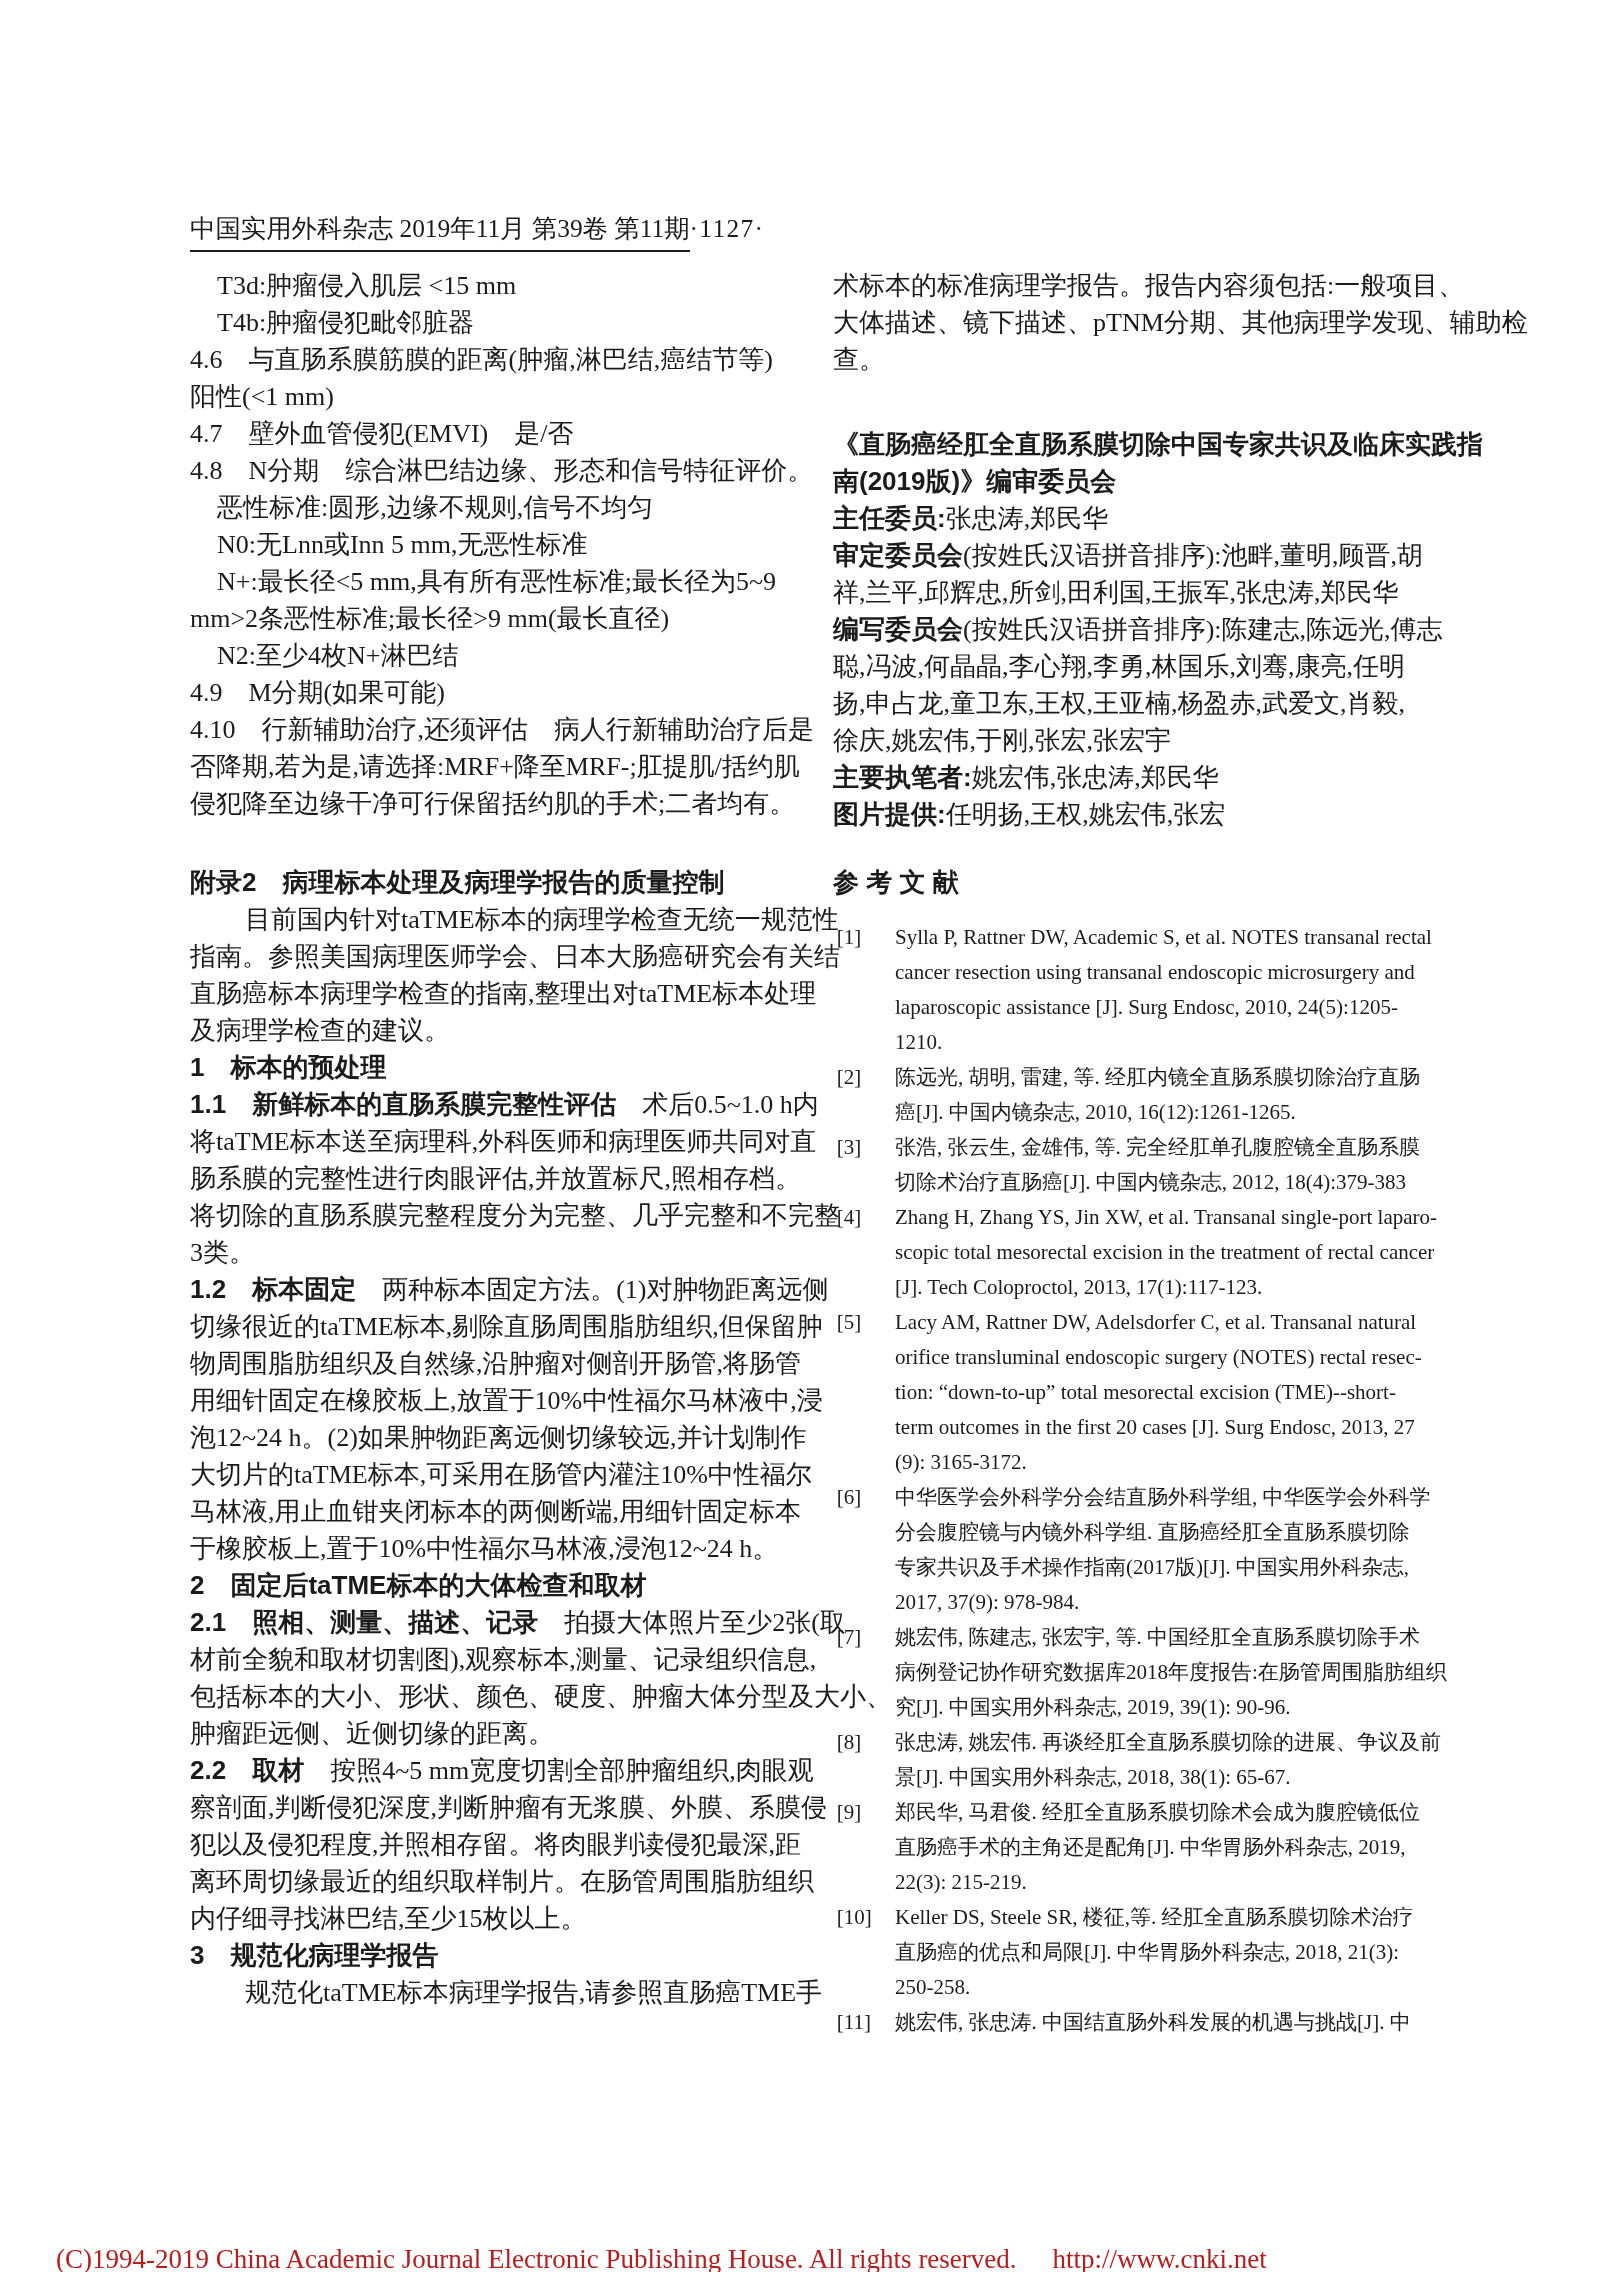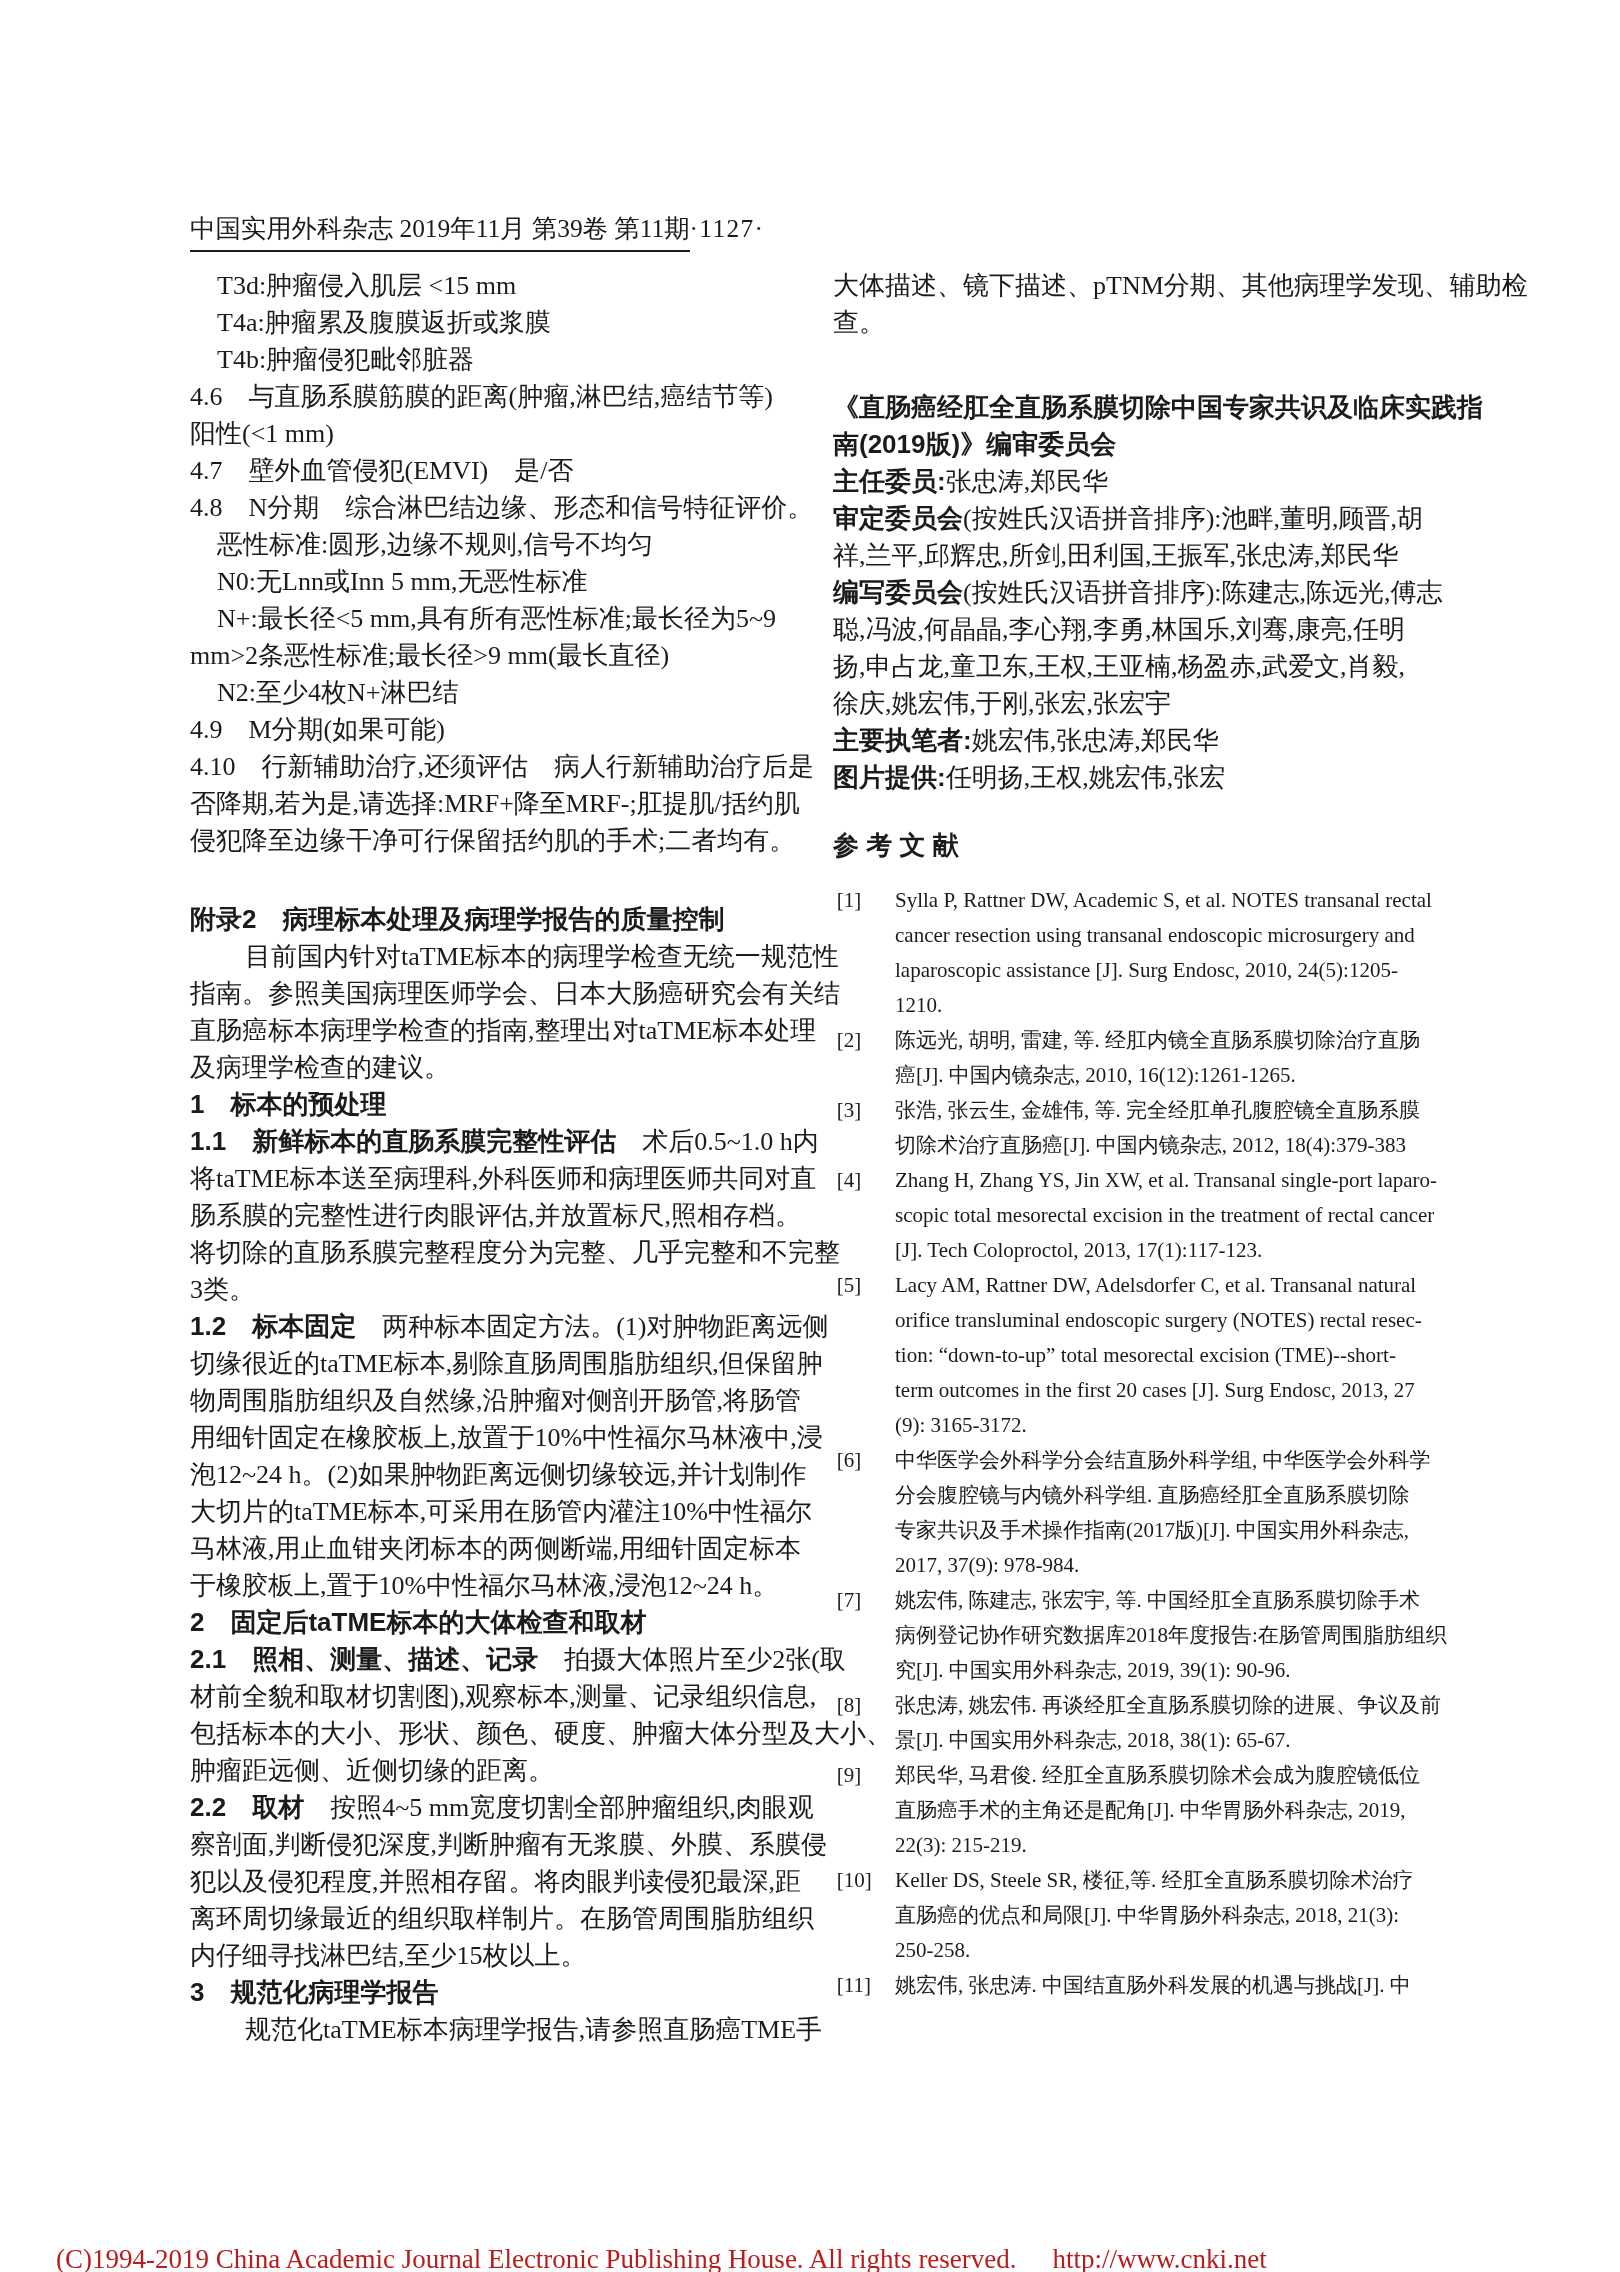--- a/index.html
+++ b/index.html
@@ -36,21 +36,20 @@
 
 <div class="page">
 
   <div class="hdr">
     <span class="hdr-title">中国实用外科杂志 2019年11月 第39卷 第11期</span>
     <span class="hdr-page">·1127·</span>
   </div>
 
   <div class="col col-left">
       <div class="ln i1">T3d:肿瘤侵入肌层 &lt;15 mm</div>
-      <div class="ln i1">T4a:肿瘤累及腹膜返折或浆膜</div>
       <div class="ln i1">T4b:肿瘤侵犯毗邻脏器</div>
       <div class="ln">4.6　与直肠系膜筋膜的距离(肿瘤,淋巴结,癌结节等)</div>
       <div class="ln">阳性(&lt;1 mm)</div>
       <div class="ln">4.7　壁外血管侵犯(EMVI)　是/否</div>
       <div class="ln">4.8　N分期　综合淋巴结边缘、形态和信号特征评价。</div>
       <div class="ln i1">恶性标准:圆形,边缘不规则,信号不均匀</div>
       <div class="ln i1">N0:无Lnn或Inn 5 mm,无恶性标准</div>
       <div class="ln i1">N+:最长径&lt;5 mm,具有所有恶性标准;最长径为5~9</div>
       <div class="ln">mm&gt;2条恶性标准;最长径&gt;9 mm(最长直径)</div>
       <div class="ln i1">N2:至少4枚N+淋巴结</div>
@@ -85,20 +84,21 @@
       <div class="ln"><span class="b">2.2　取材</span>　按照4~5 mm宽度切割全部肿瘤组织,肉眼观</div>
       <div class="ln">察剖面,判断侵犯深度,判断肿瘤有无浆膜、外膜、系膜侵</div>
       <div class="ln">犯以及侵犯程度,并照相存留。将肉眼判读侵犯最深,距</div>
       <div class="ln">离环周切缘最近的组织取样制片。在肠管周围脂肪组织</div>
       <div class="ln">内仔细寻找淋巴结,至少15枚以上。</div>
       <div class="ln"><span class="b">3　规范化病理学报告</span></div>
       <div class="ln i2">规范化taTME标本病理学报告,请参照直肠癌TME手</div>
     </div>
 
   <div class="col col-right">
+    <div class="ln">术标本的标准病理学报告。报告内容须包括:一般项目、</div>
       <div class="ln">大体描述、镜下描述、pTNM分期、其他病理学发现、辅助检</div>
       <div class="ln">查。</div>
       <div class="ln gA"><span class="b">《直肠癌经肛全直肠系膜切除中国专家共识及临床实践指</span></div>
       <div class="ln"><span class="b">南(2019版)》编审委员会</span></div>
       <div class="ln"><span class="b">主任委员:</span>张忠涛,郑民华</div>
       <div class="ln"><span class="b">审定委员会</span>(按姓氏汉语拼音排序):池畔,董明,顾晋,胡</div>
       <div class="ln">祥,兰平,邱辉忠,所剑,田利国,王振军,张忠涛,郑民华</div>
       <div class="ln"><span class="b">编写委员会</span>(按姓氏汉语拼音排序):陈建志,陈远光,傅志</div>
       <div class="ln">聪,冯波,何晶晶,李心翔,李勇,林国乐,刘骞,康亮,任明</div>
       <div class="ln">扬,申占龙,童卫东,王权,王亚楠,杨盈赤,武爱文,肖毅,</div>

